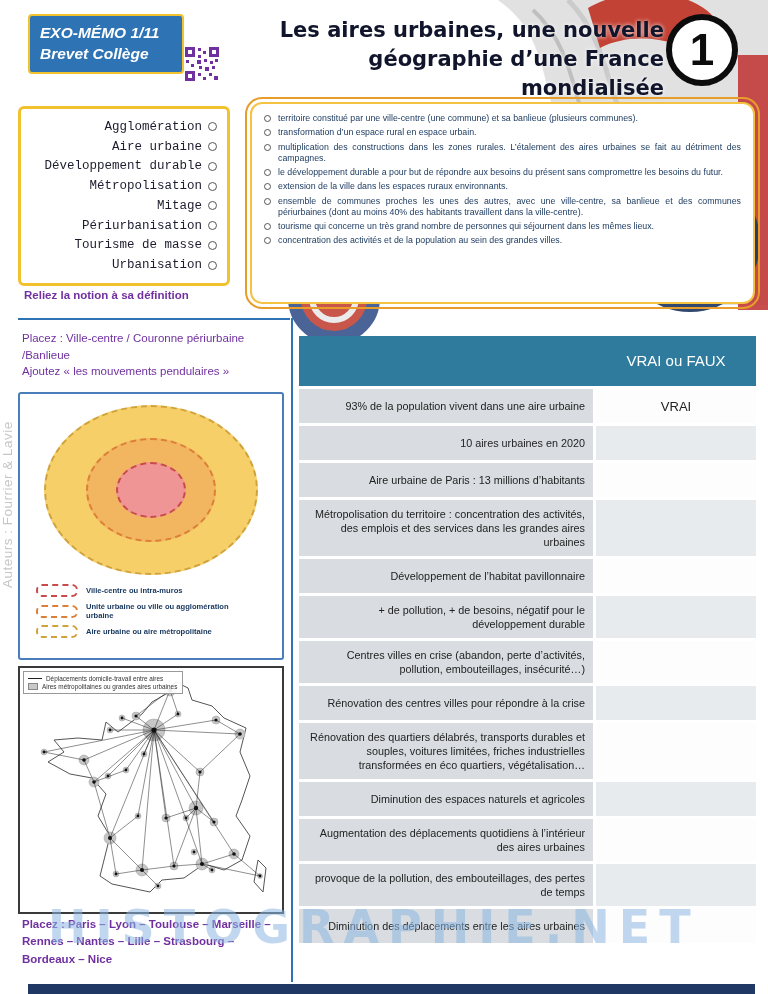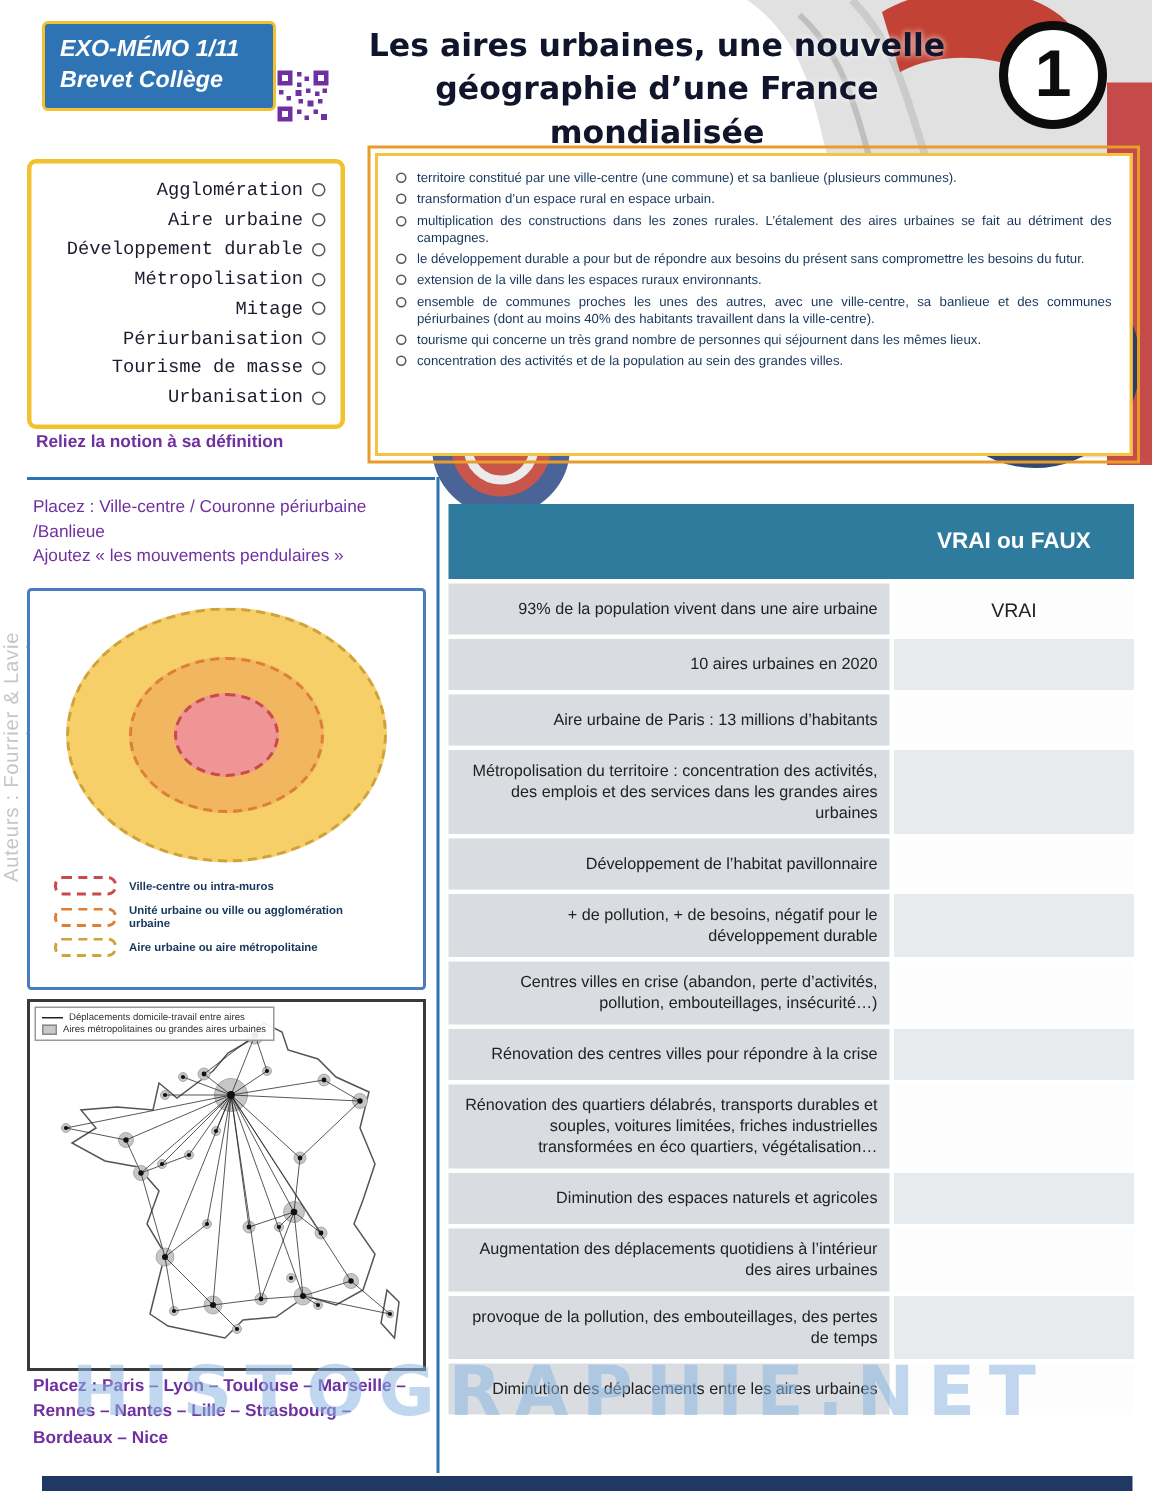--- a/index.html
+++ b/index.html
@@ -10,40 +10,40 @@
   .marianne { position:absolute; top:0; right:0; width:330px; height:345px; z-index:0; }
   .emblem { position:absolute; left:288px; top:252px; width:92px; height:92px; border-radius:50%;
             border:13px solid #2b4a86; background:#c0392b; opacity:.85; z-index:0; }
   .emblem-inner { position:absolute; inset:8px; border-radius:50%; border:6px solid #e8e8e8; }
 
   
   .badge { position:absolute; left:28px; top:14px; width:156px; background:#2e74b5; color:#fff;
            font-weight:bold; font-style:italic; font-size:15.5px; line-height:1.35; padding:7px 10px;
            border:2px solid #f2c12e; border-radius:4px; z-index:2; }
   .qr { position:absolute; left:184px; top:46px; width:36px; height:36px; z-index:2; }
-  .title { position:absolute; left:212px; top:16px; width:452px; text-align:center; z-index:2;
+  .title { position:absolute; left:212px; top:16px; width:452px; text-align:right; z-index:2;
            font-family:"DejaVu Sans", sans-serif; font-weight:700; font-size:21px; color:#10152b;
            line-height:1.38; text-shadow:0 0 4px rgba(255,255,255,.9); }
   .page-circle { position:absolute; left:666px; top:14px; width:72px; height:72px; border-radius:50%;
            border:6px solid #0c0c0c; background:#fff; display:flex; align-items:center; justify-content:center;
            font-size:44px; font-weight:bold; color:#0c0c0c; z-index:2; }
 
   
   .notions { position:absolute; left:18px; top:106px; width:212px; height:180px; background:#fff;
              border:3px solid #f2c12e; border-radius:6px; padding:8px 10px; z-index:2;
              display:flex; flex-direction:column; justify-content:space-around; }
   .notion-row { display:flex; justify-content:flex-end; align-items:center; gap:6px;
                 font-size:12.5px; color:#1c1c2e;font-family:Liberation Mono, monospace; }
   .ring { width:9px; height:9px; border:1.5px solid #555; border-radius:50%; display:inline-block; flex:none; background:#fff; }
   .ring.small { width:7px; height:7px; border-width:1px; margin-top:2px; }
   .reliez { position:absolute; left:24px; top:289px; font-size:11.5px; font-weight:bold; color:#7030a0; z-index:2; }
 
   
   .defs { position:absolute; left:250px; top:102px; width:505px; height:202px; background:#fff;
-          border:2px solid #f5c242; outline:2px solid #e89c2a; outline-offset:3px; border-radius:0;
+          border:2px solid #f5c242; outline:2px solid #e89c2a; outline-offset:3px; border-radius:12px;
           padding:9px 12px 6px 12px; z-index:2; }
   .def-row { display:flex; gap:7px; margin-bottom:3px; font-size:8.8px; line-height:1.28; color:#17365d; }
   .def-text { flex:1; text-align:justify; }
 
   
   .hline { position:absolute; left:18px; top:318px; width:272px; border-top:2px solid #2e74b5; z-index:1; }
   .vline { position:absolute; left:291px; top:318px; height:664px; border-left:2px solid #2e74b5; z-index:1; }
 
   
   .schema-instr { position:absolute; left:22px; top:330px; width:256px; font-size:11.5px; line-height:1.45;
@@ -79,21 +79,21 @@
   .vtext { writing-mode:vertical-rl; transform:rotate(180deg); font-size:13.5px; letter-spacing:.5px;
            color:#c6c6c6; line-height:1.05; }
   .vtext.second { color:#aeaeae; }
 
   
   .quiz { position:absolute; left:299px; top:336px; width:457px; z-index:2;
           display:grid; grid-template-columns:1fr 160px; gap:3px; }
   .quiz-header { grid-column:1 / -1; background:#2e7b9d; display:flex; min-height:50px; }
   .quiz-header .spacer { flex:1; }
   .quiz-header .vf { width:160px; display:flex; align-items:center; justify-content:center; 
-                     color:#fff; font-weight:bold; font-size:15px; line-height:1.3; padding:4px; }
+                     color:#fff; font-weight:normal; font-size:15px; line-height:1.3; padding:4px; }
   .stmt { background:#d9dde1; display:flex; align-items:center; justify-content:flex-end; text-align:right;
           font-size:10.8px; line-height:1.3; color:#222; padding:7px 8px; min-height:34px; }
   .ans { display:flex; align-items:center; justify-content:center; font-size:13px; color:#222; min-height:34px; }
   .ans.odd { background:#fdfdfe; } .ans.even { background:#e8ebee; }
 
   
   .watermark { position:absolute; left:48px; top:900px; font-size:46px; font-weight:800; letter-spacing:9px;
                color:#8db8e2; opacity:.55; z-index:4; pointer-events:none; white-space:nowrap;
                font-family:"DejaVu Sans", sans-serif; }
   .footer-bar { position:absolute; left:28px; bottom:0; width:727px; height:10px; background:#203864; z-index:3; }

